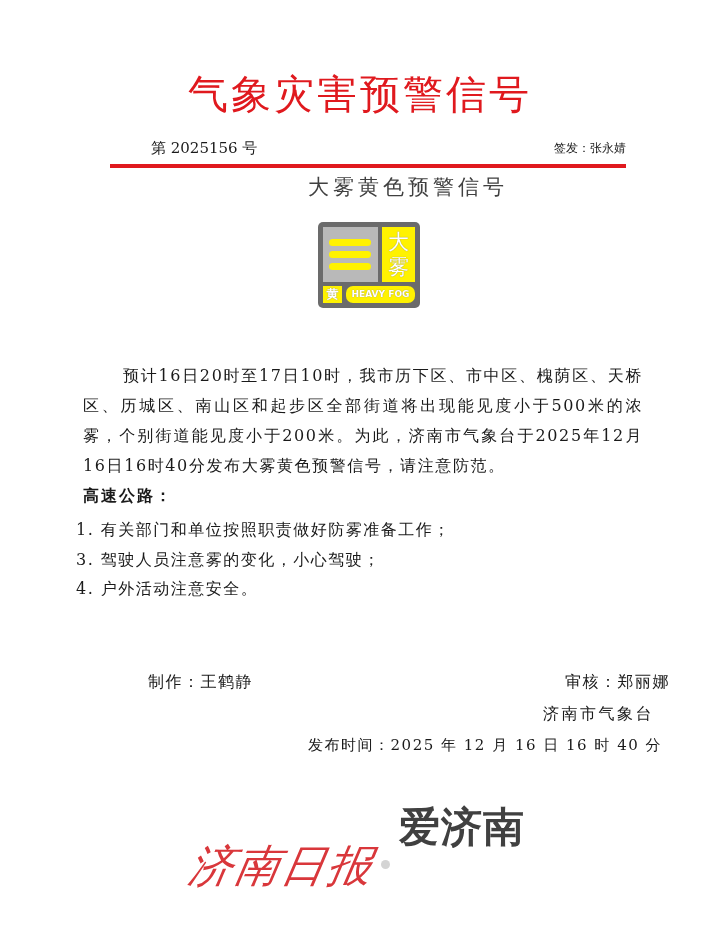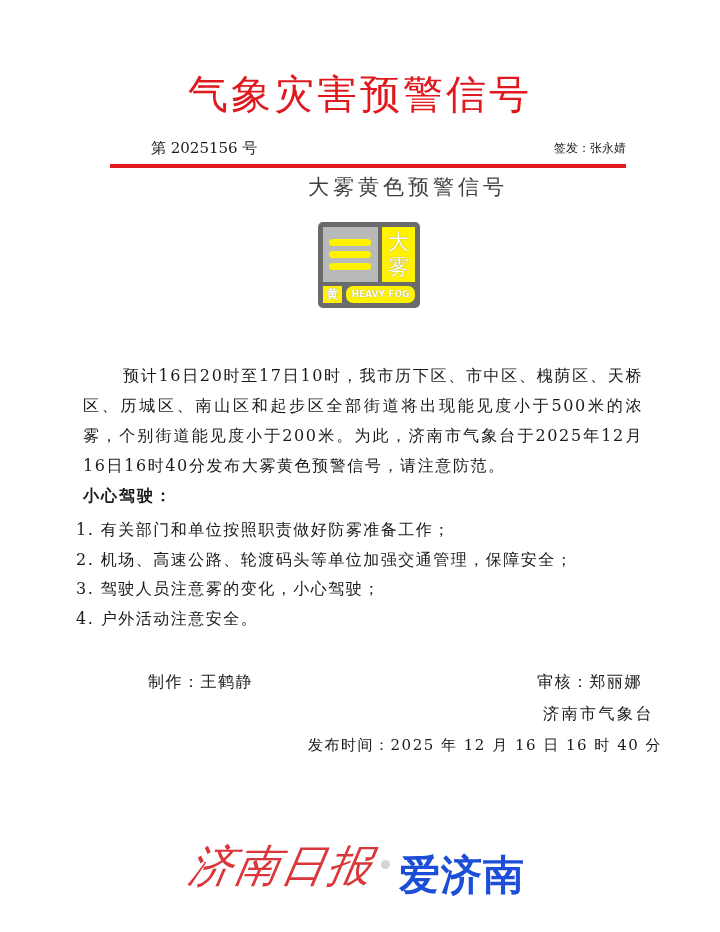--- a/index.html
+++ b/index.html
@@ -38,32 +38,32 @@
     text-shadow: 0 0 1px #777;
   }
   .body-text {
     left: 83px; width: 560px; top: 361px; font-size: 16px; line-height: 30px; letter-spacing: 1.6px;
     text-align: justify; text-indent: 40px;
   }
   .guide-title { left: 83px; top: 483px; font-size: 16px; font-weight: bold; line-height: 26px; letter-spacing: 2px; }
   .guide-list { left: 76px; top: 515px; font-size: 16px; line-height: 29.5px; letter-spacing: 1.5px; }
   .guide-list div { white-space: nowrap; }
   .maker { left: 148px; top: 669px; font-size: 16px; line-height: 26px; letter-spacing: 1.5px; }
-  .reviewer { right: 78px; top: 669px; font-size: 16px; line-height: 26px; letter-spacing: 1.5px; text-align: right; }
+  .reviewer { right: 50px; top: 669px; font-size: 16px; line-height: 26px; letter-spacing: 1.5px; text-align: right; }
   .org { right: 66px; top: 701px; font-size: 16px; line-height: 26px; letter-spacing: 2.5px; text-align: right; }
   .pubtime { right: 58px; top: 732px; font-size: 15px; line-height: 26px; letter-spacing: 1.5px; text-align: left; }
   
   .logo-paper {
     left: 190px; top: 838px; font-family: "DejaVu Serif", serif; font-style: italic; font-size: 44px;
     color: #d9373b; line-height: 56px; letter-spacing: 2px; transform: skewX(-10deg);
   }
   .logo-dot { left: 381px; top: 860px; width: 9px; height: 9px; border-radius: 50%; background: #d4d4d4; }
   .logo-app {
-    left: 399px; top: 848px; font-family: "DejaVu Sans", sans-serif; font-weight: bold; font-size: 41px;
-    color: #1d4ed8; line-height: 54px; letter-spacing: 1px;
+    left: 399px; top: 800px; font-family: "DejaVu Sans", sans-serif; font-weight: bold; font-size: 41px;
+    color: #404040; line-height: 54px; letter-spacing: 1px;
   }
 </style>
 </head>
 <body>
 
 <div class="abs main-title">气象灾害预警信号</div>
 <div class="abs doc-no">第 2025156 号</div>
 <div class="abs signer">签发：张永婧</div>
 <div class="abs red-rule"></div>
 <div class="abs sub-title">大雾黄色预警信号</div>
@@ -76,24 +76,23 @@
   <div class="right-box">
     <div style="margin-top:3px">大</div>
     <div>雾</div>
   </div>
   <div class="small-box" style="left:5px;width:19px;font-size:12px;">黄</div>
   <div class="small-box" style="left:28px;width:69px;font-size:9px;border-radius:7px;">HEAVY FOG</div>
 </div>
 
 <div class="abs body-text">预计16日20时至17日10时，我市历下区、市中区、槐荫区、天桥区、历城区、南山区和起步区全部街道将出现能见度小于500米的浓雾，个别街道能见度小于200米。为此，济南市气象台于2025年12月16日16时40分发布大雾黄色预警信号，请注意防范。</div>
 
-<div class="abs guide-title">小心驾驶：</div>
+<div class="abs guide-title">高速公路：</div>
 <div class="abs guide-list">
   <div>1. 有关部门和单位按照职责做好防雾准备工作；</div>
-  <div>2. 机场、高速公路、轮渡码头等单位加强交通管理，保障安全；</div>
   <div>3. 驾驶人员注意雾的变化，小心驾驶；</div>
   <div>4. 户外活动注意安全。</div>
 </div>
 
 <div class="abs maker">制作：王鹤静</div>
 <div class="abs reviewer">审核：郑丽娜</div>
 <div class="abs org">济南市气象台</div>
 <div class="abs pubtime">发布时间：2025 年 12 月 16 日 16 时 40 分</div>
 
 <div class="abs logo-paper">济南日报</div>

